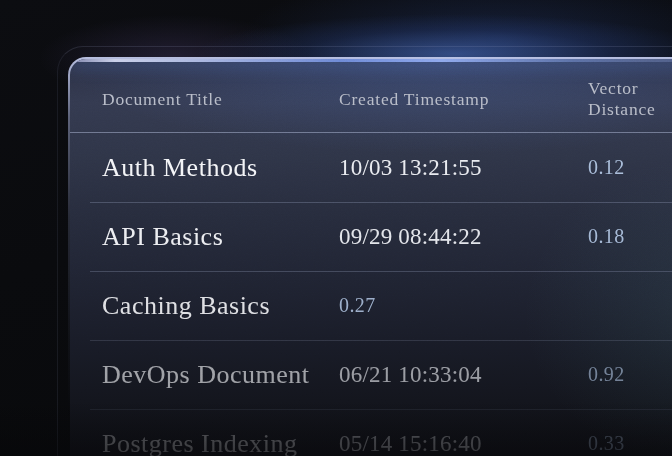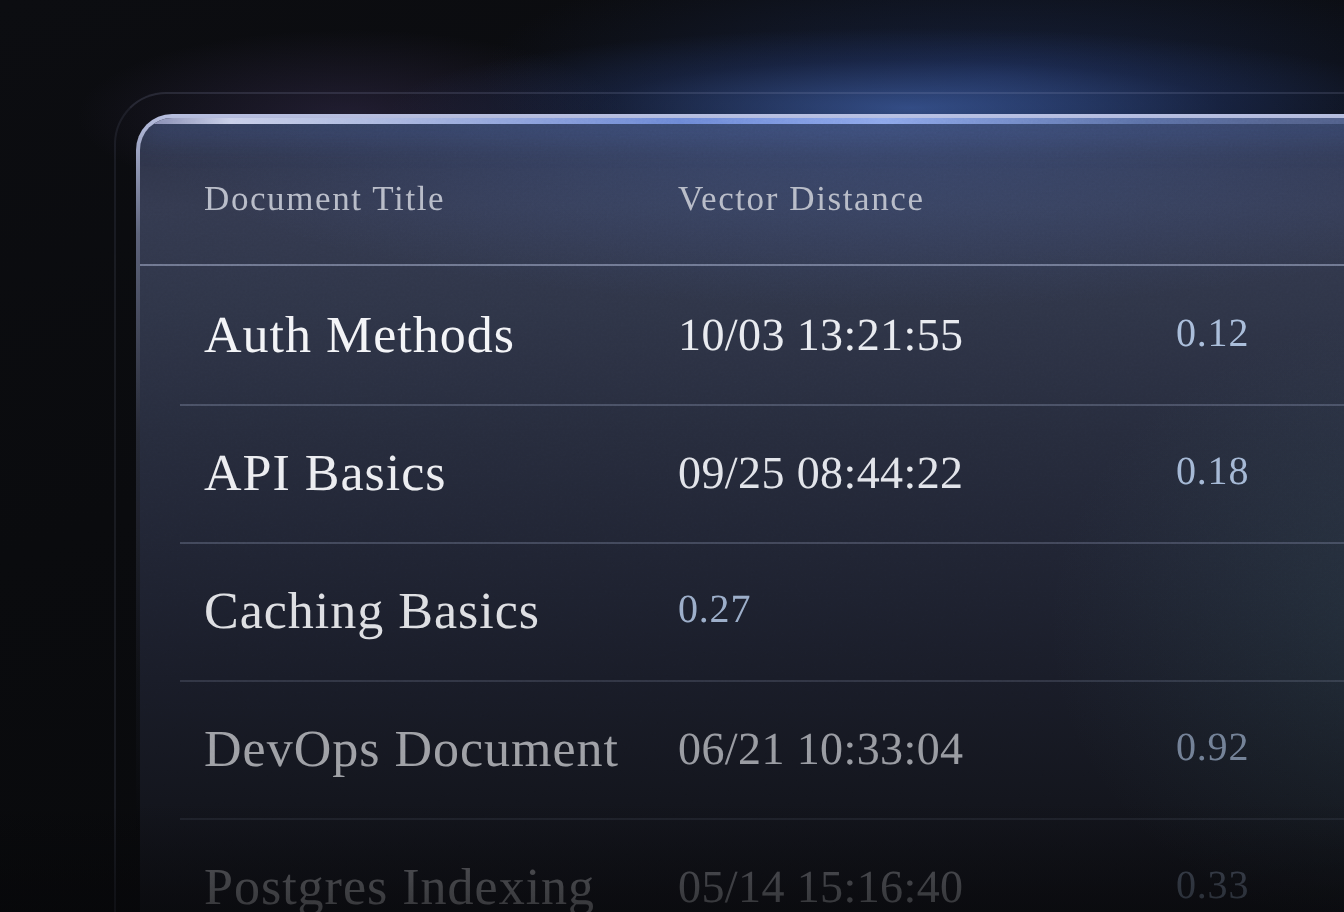--- a/index.html
+++ b/index.html
@@ -129,34 +129,35 @@
 
   <div class="outer-bezel"></div>
 
   <div class="panel">
     <div class="top-glow-line"></div>
 
     <div class="table">
 
       <div class="thead">
         <div>Document Title</div>
+        <div>Created Timestamp</div>
         <div>Vector Distance</div>
       </div>
 
       <div class="tbody">
 
         <div class="row">
           <div class="cell-title">Auth Methods</div>
           <div class="cell-time">10/03 13:21:55</div>
           <div class="cell-dist">0.12</div>
         </div>
 
         <div class="row">
           <div class="cell-title">API Basics</div>
-          <div class="cell-time">09/25 08:44:22</div>
+          <div class="cell-time">09/29 08:44:22</div>
           <div class="cell-dist">0.18</div>
         </div>
 
         <div class="row">
           <div class="cell-title">Caching Basics</div>
           <div class="cell-dist">0.27</div>
         </div>
 
         <div class="row">
           <div class="cell-title">DevOps Document</div>

